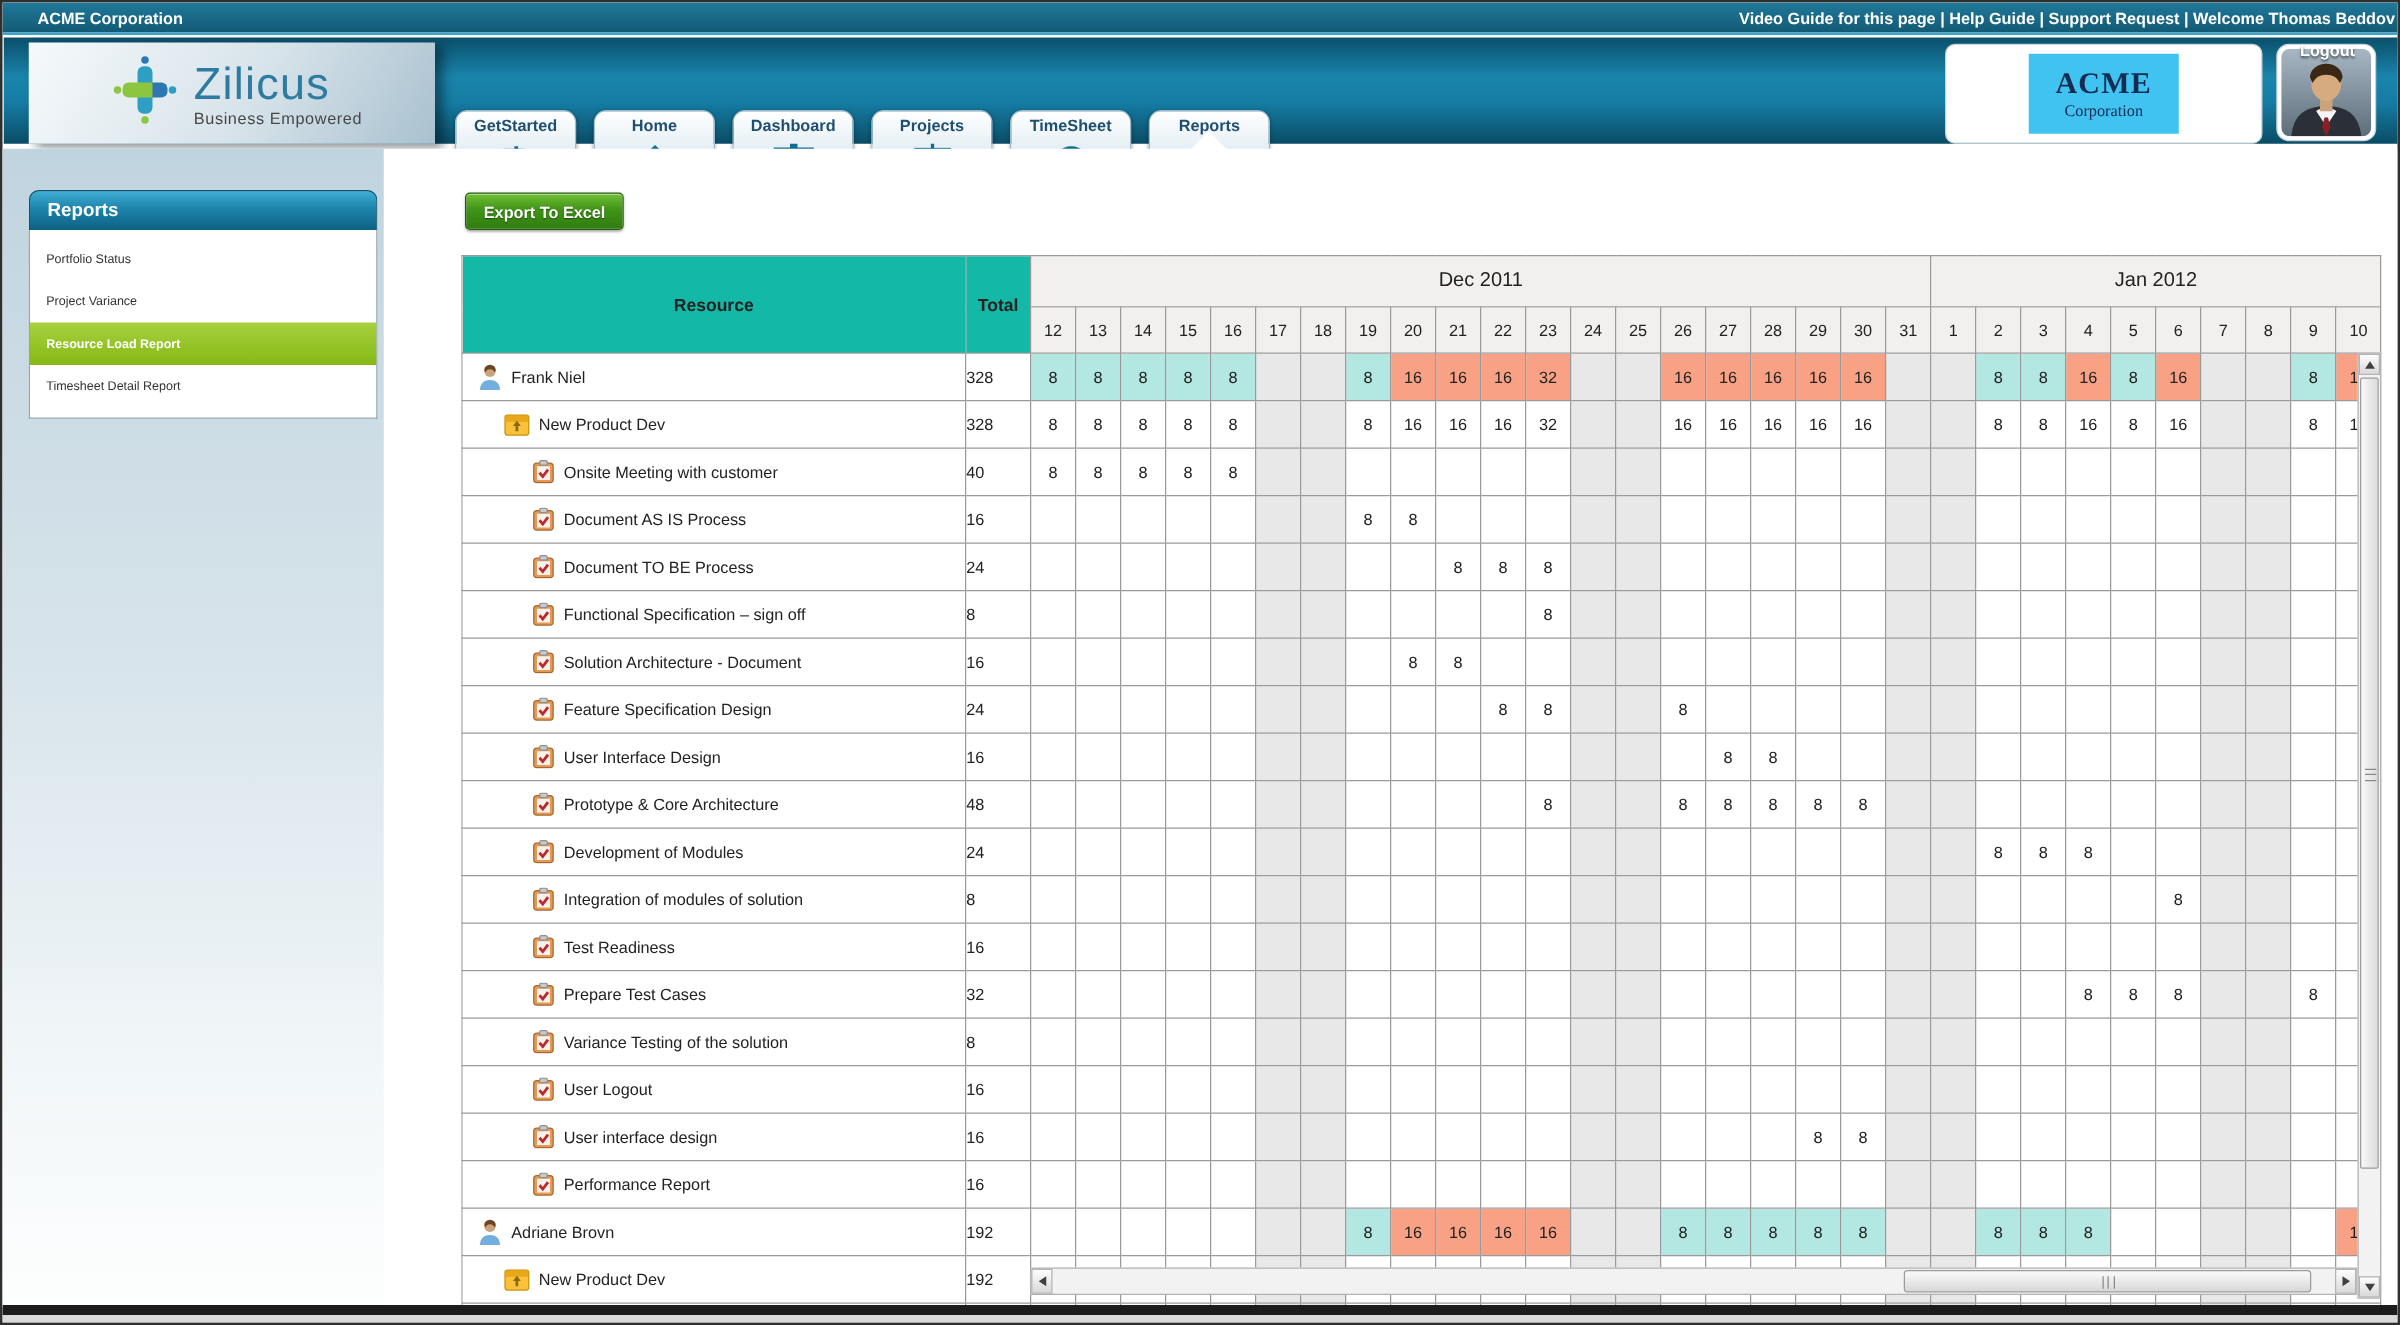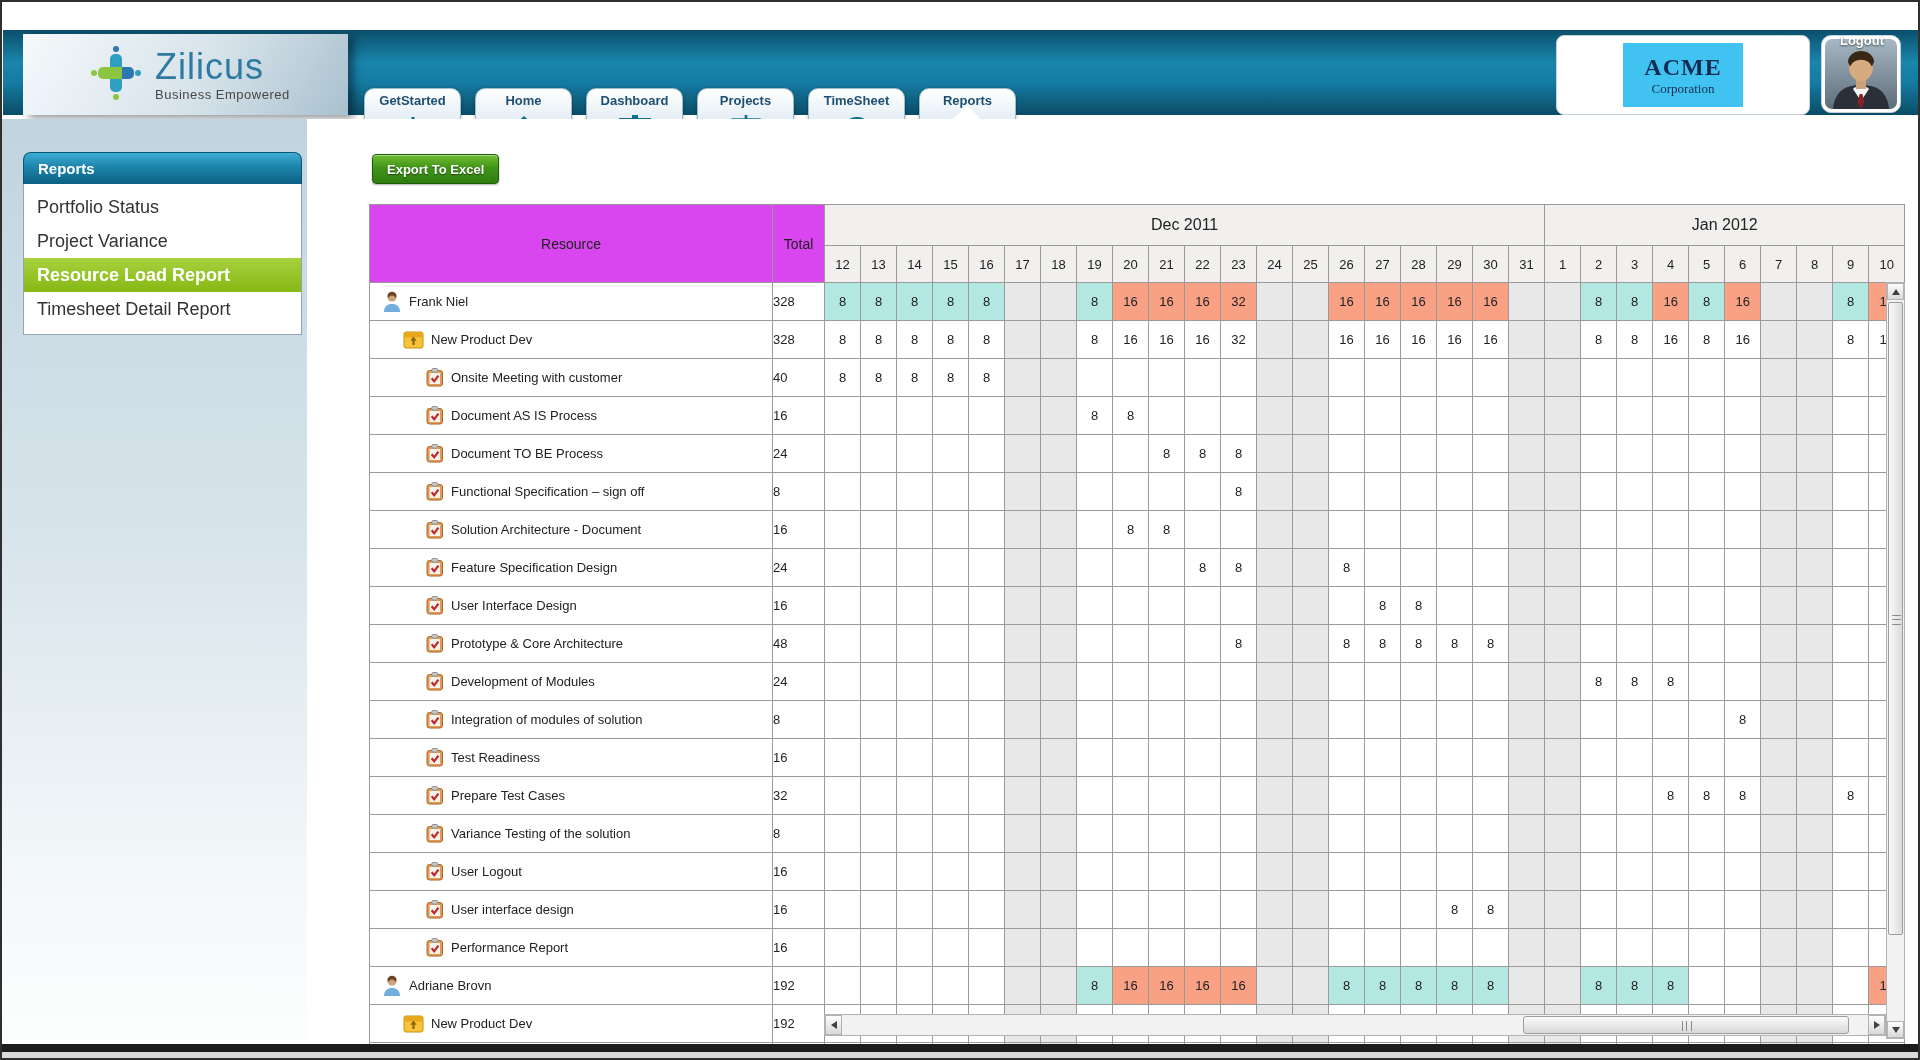--- a/index.html
+++ b/index.html
@@ -45,34 +45,34 @@
 
   
   .content{position:absolute;left:0;top:117px;width:100%;height:927px;background:#fff;}
   .leftcol{position:absolute;left:0;top:0;width:305px;height:100%;
            background:linear-gradient(180deg,#c0d4df 0%,#d8e4eb 45%,#f2f7f9 80%,#fdfefe 100%);}
   .sidebar{position:absolute;left:21px;top:33px;width:279px;}
   .sb-head{height:32px;background:linear-gradient(180deg,#3fadd4 0%,#1d84ab 45%,#0c6183 100%);
            border-radius:8px 8px 0 0;color:#fff;font-weight:bold;font-size:15px;display:flex;
            align-items:center;padding-left:14px;border:1px solid #0b566f;border-bottom:none;box-sizing:border-box;}
   .sb-list{background:#fff;border:1px solid #93a5ae;border-top:none;padding:6px 0 8px;}
-  .sb-item{height:34px;display:flex;align-items:center;padding-left:13px;font-size:18px;color:#333;cursor:pointer;text-align:right;}
+  .sb-item{height:34px;display:flex;align-items:center;padding-left:13px;font-size:10px;color:#333;cursor:pointer;text-align:right;}
   .sb-item.sel{background:linear-gradient(180deg,#a7d13e,#86b815);color:#fff;font-weight:bold;}
 
   .export{position:absolute;left:370px;top:152px;height:30px;padding:0 14px;cursor:pointer;
           background:linear-gradient(180deg,#72bf35,#409417 45%,#2f7d10);border:1px solid #1e5c08;
           border-radius:4px;color:#fff;font-weight:bold;font-size:13px;font-family:inherit;
           text-shadow:0 1px 1px rgba(0,0,0,.5);
           box-shadow:inset 0 1px 0 rgba(255,255,255,.4),0 1px 2px rgba(0,0,0,.3);z-index:4;}
 
   
   .gridwrap{position:absolute;left:367px;top:202px;width:1537px;height:842px;overflow:hidden;}
   table.grid{border-collapse:collapse;table-layout:fixed;width:1535px;border:1px solid #6e6e6e;}
   table.grid th,table.grid td{border:1px solid #9a9a9a;padding:0;overflow:hidden;}
-  th.hres,th.htot{background:#d946ef;font-size:14px;font-weight:normal;color:#222;}
+  th.hres,th.htot{background:#14b8a6;font-size:14px;font-weight:bold;color:#222;}
   th.hmon{height:40px;background:#f1f0ee;font-size:16px;font-weight:normal;color:#222;}
   th.hday{height:36px;background:#f1f0ee;font-size:13px;font-weight:normal;color:#222;}
   td.cell{height:37px;text-align:center;font-size:13px;color:#222;background:#fff;}
   td.cell.cyan{background:#b2e8e1;}
   td.cell.orange{background:#f8a184;}
   td.cell.wk{background:#e9e8e8;}
   td.rescell{background:#fff;font-size:13px;color:#222;cursor:pointer;}
   td.rescell .inner{display:flex;align-items:center;gap:7px;}
   tr.ind-person td.rescell .inner{padding-left:12px;}
   tr.ind-project td.rescell .inner{padding-left:33px;}
@@ -111,20 +111,24 @@
   .tri-right{width:0;height:0;border-top:4px solid transparent;border-bottom:4px solid transparent;border-left:6px solid #404040;}
 
   .botbar{position:absolute;left:0;bottom:6px;width:100%;height:8px;background:#1c1c1c;z-index:7;}
   .botlight{position:absolute;left:0;bottom:0;width:100%;height:6px;background:#dadada;z-index:7;}
 </style>
 </head>
 <body>
 
 <div class="page">
 
+  <div class="titlebar">
+    <span>ACME Corporation</span>
+    <span>Video Guide for this page | Help Guide | Support Request | Welcome Thomas Beddov</span>
+  </div>
 
   <div class="header">
     <div class="logobox">
       <span>
         <svg width="54" height="58" viewBox="0 0 54 58">
           <circle cx="27" cy="5" r="3" fill="#2e77b5"></circle>
           <circle cx="5" cy="29" r="3" fill="#8cc640"></circle>
           <circle cx="49" cy="29" r="3" fill="#2e9ec2"></circle>
           <circle cx="27" cy="53" r="3" fill="#8cc640"></circle>
           <rect x="21" y="10" width="12" height="38" rx="5" fill="#2e9ec2"></rect>

